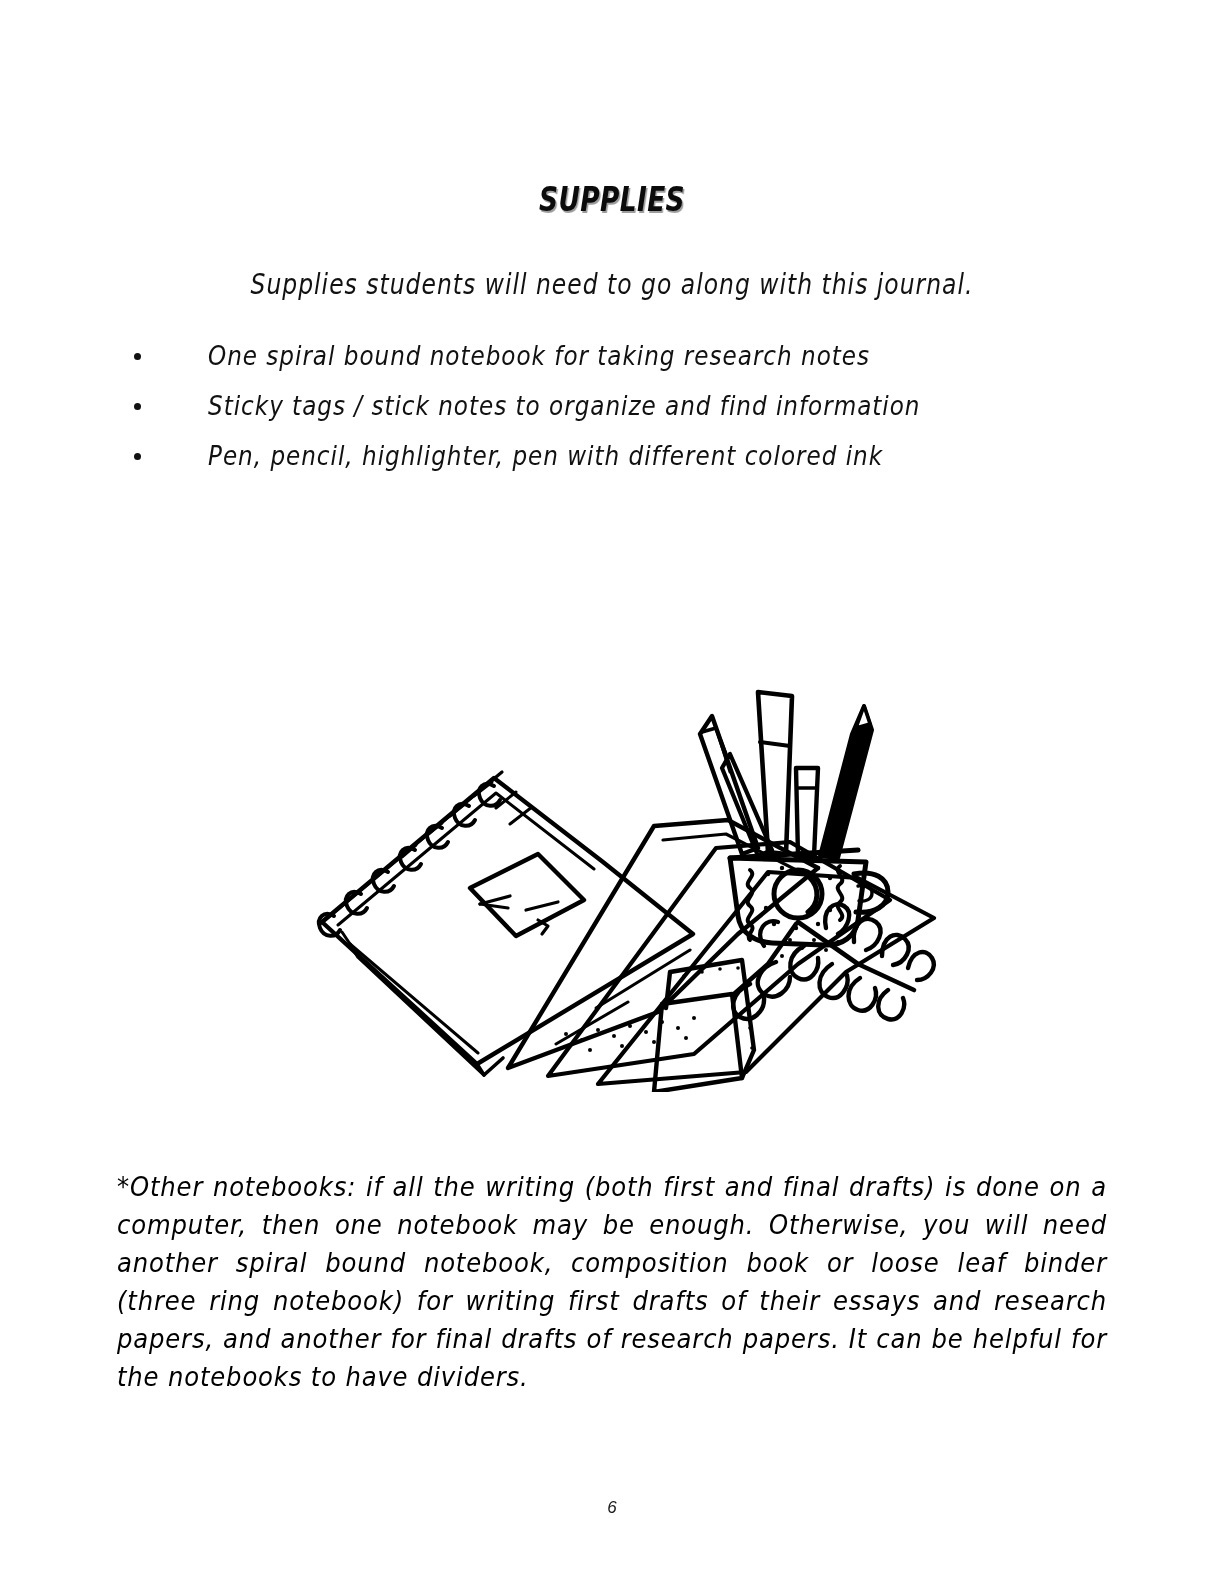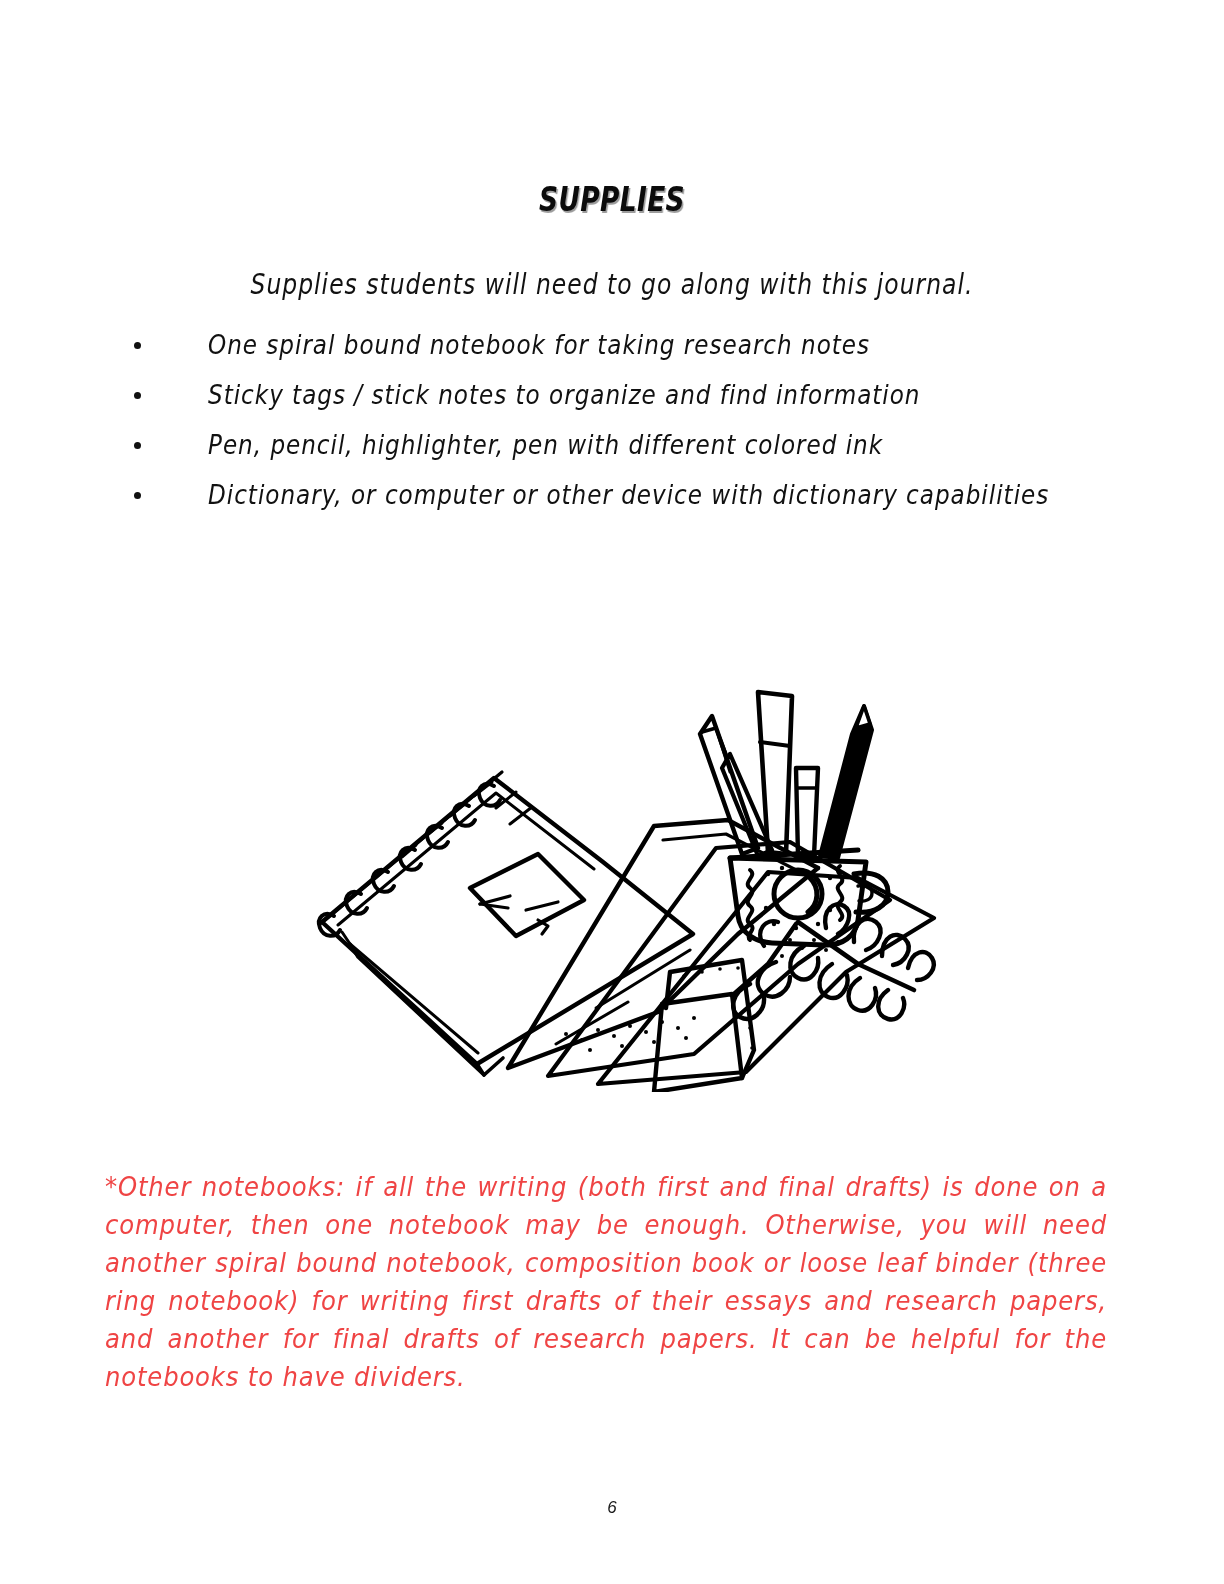--- a/index.html
+++ b/index.html
@@ -50,21 +50,21 @@
     font-size: 28px;
     letter-spacing: 1.1px;
     transform: scaleX(0.93);
     transform-origin: center top;
     color: #111111;
   }
 
   
   .supply-list {
     position: absolute;
-    top: 320px;
+    top: 331px;
     left: 100px;
     width: 1010px;
     margin: 0;
     padding: 0;
     list-style: none;
   }
   .supply-item {
     position: relative;
     height: 50px;
     padding-left: 108px;
@@ -105,27 +105,27 @@
   }
 
   
   .body-copy {
     position: absolute;
     left: 101px;
     top: 1168px;
     width: 1006px;
   }
   .body-para {
-    margin: 0 0 20px 4px;
+    margin: 0 0 20px 16px;
     font-size: 27px;
     line-height: 38px;
     letter-spacing: 0.85px;
     text-align: justify;
     text-justify: inter-word;
-    color: #ef4444;
+    color: #000000;
   }
   .body-para:last-child {
     margin-bottom: 0;
   }
   .body-para.para-note {
     text-align: justify;
   }
 
   
   .page-number {
@@ -153,24 +153,20 @@
       <span class="bullet-dot"></span>
       <span class="supply-text">One spiral bound notebook for taking research notes</span>
     </li>
     <li class="supply-item">
       <span class="bullet-dot"></span>
       <span class="supply-text">Sticky tags / stick notes to organize and find information</span>
     </li>
     <li class="supply-item">
       <span class="bullet-dot"></span>
       <span class="supply-text">Pen, pencil, highlighter, pen with different colored ink</span>
-    </li>
-    <li class="supply-item">
-      <span class="bullet-dot"></span>
-      <span class="supply-text">Dictionary, or computer or other device with dictionary capabilities</span>
     </li>
   </ul>
 
   <div class="illustration">
     <svg viewBox="0 0 646 420" xmlns="http://www.w3.org/2000/svg" fill="none" stroke="#000000" stroke-width="4.4" stroke-linecap="round" stroke-linejoin="round">
 
       <g>
 
         <path d="M24 250 L196 106 L305 190 L395 262 L179 392 Z"></path>
 

